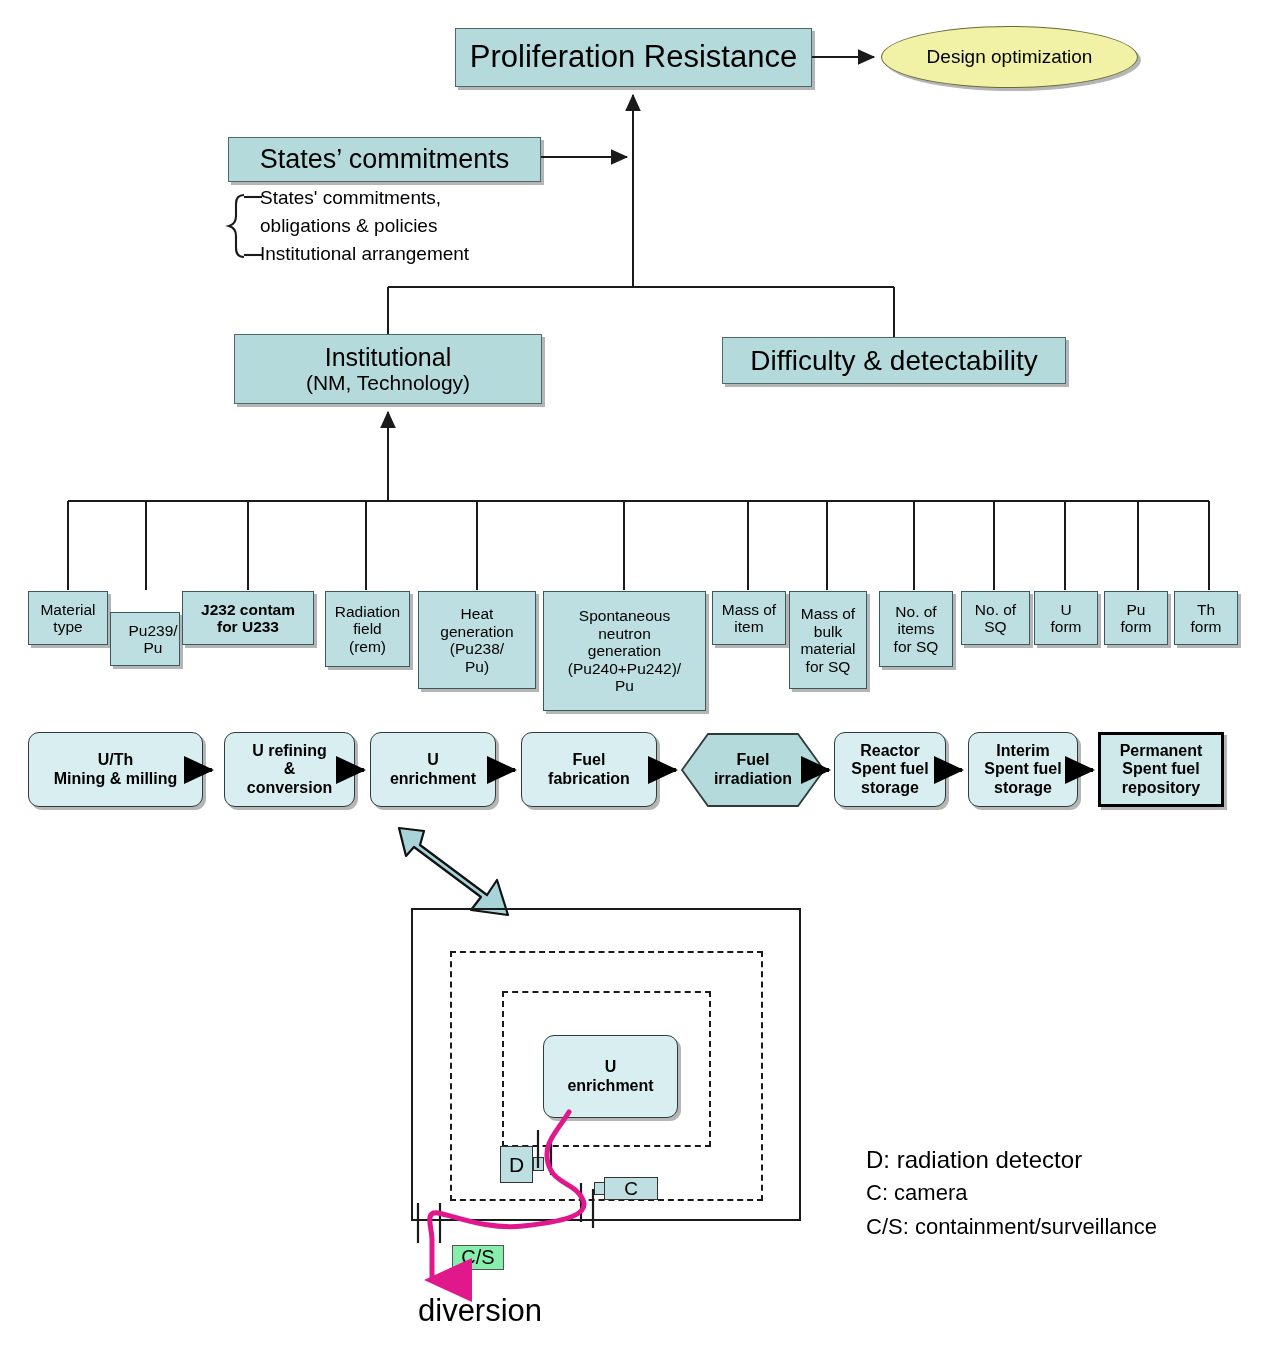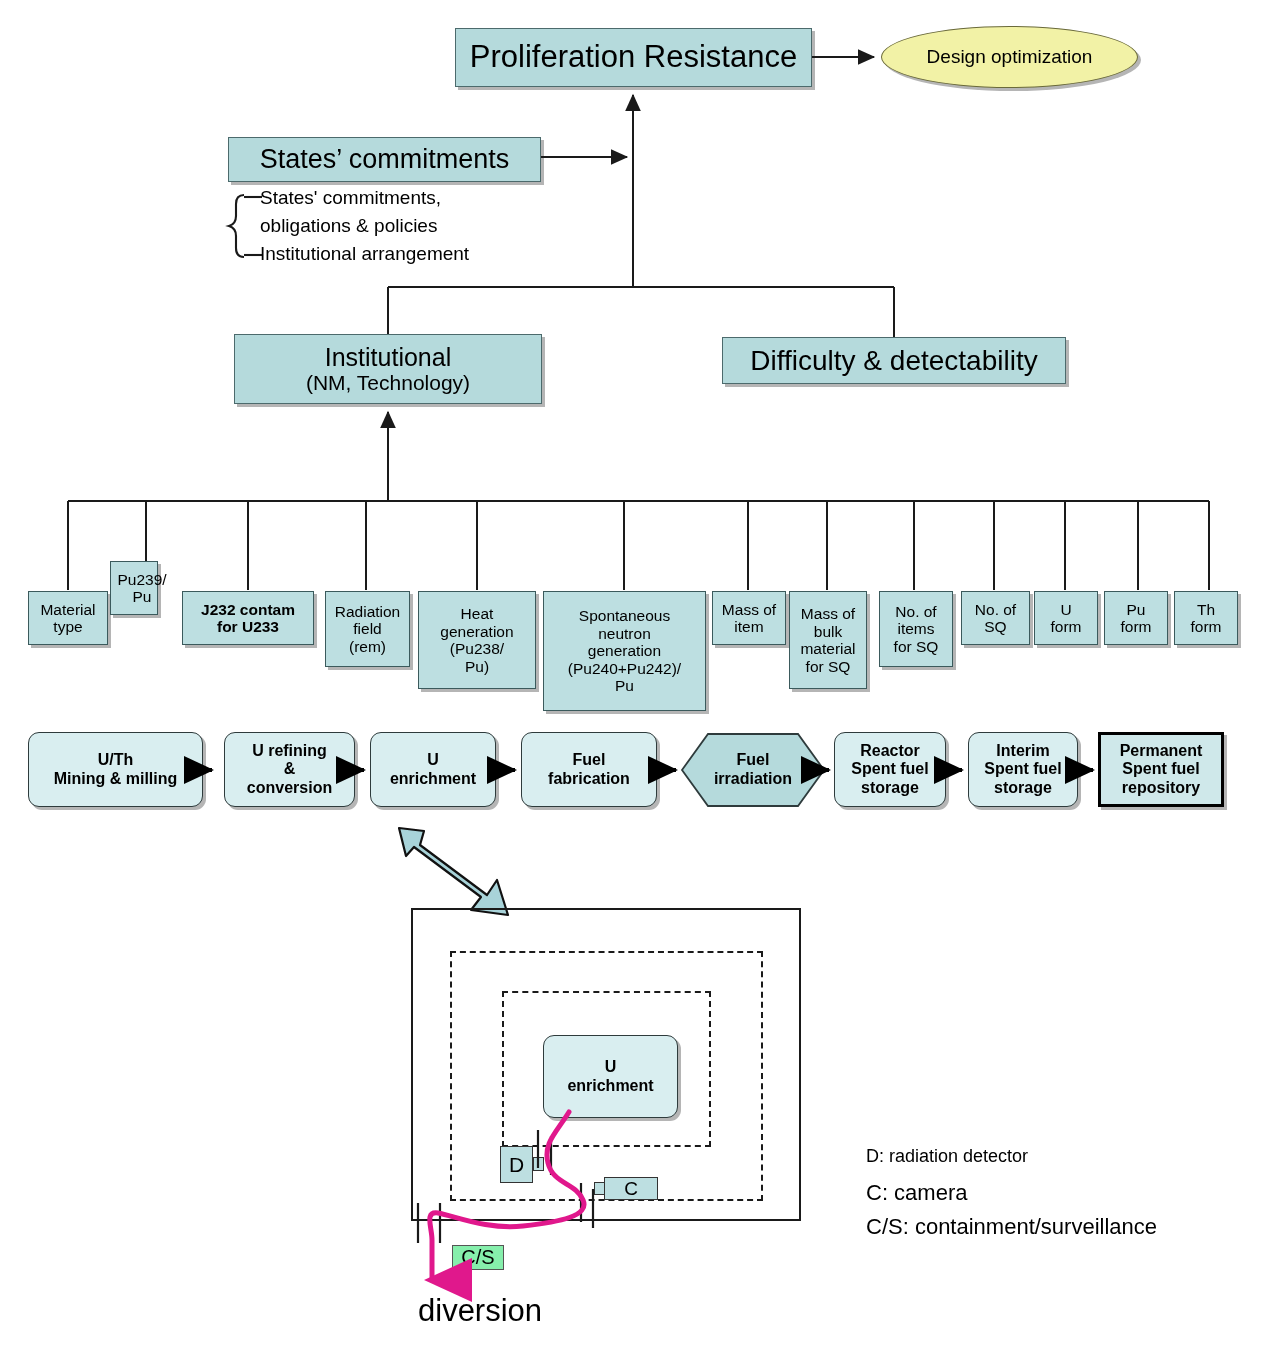--- a/index.html
+++ b/index.html
@@ -101,21 +101,21 @@
   <line x1="994" y1="501" x2="994" y2="590" stroke="#1a1a1a" stroke-width="2"></line>
   <line x1="1065" y1="501" x2="1065" y2="590" stroke="#1a1a1a" stroke-width="2"></line>
   <line x1="1138" y1="501" x2="1138" y2="590" stroke="#1a1a1a" stroke-width="2"></line>
   <line x1="1209" y1="501" x2="1209" y2="590" stroke="#1a1a1a" stroke-width="2"></line>
 </svg>
 
 <div class="abs attr shadow" style="left:28px;top:591px;width:80px;height:54px;">
   <span><span>Material</span><br><span>type</span></span>
   </div>
 
-<div class="abs attr shadow" style="left:110px;top:561px;width:48px;height:54px;padding-left:18px;">
+<div class="abs attr shadow" style="left:110px;top:612px;width:70px;height:54px;padding-left:18px;">
   <span><span>Pu239/</span><br><span>Pu</span></span>
   </div>
 
 <div class="abs attr shadow" style="left:182px;top:591px;width:132px;height:54px;font-weight:bold;">
   <span><span>J232 contam</span><br><span>for U233</span></span>
   </div>
 
 <div class="abs attr shadow" style="left:325px;top:591px;width:85px;height:76px;">
   <span><span>Radiation</span><br><span>field</span><br><span>(rem)</span></span>
   </div>
@@ -253,15 +253,15 @@
     </marker>
   </defs>
   <path d="M569,1112 C556,1133 543,1143 548,1163 C553,1184 576,1183 583,1200
            C590,1216 560,1222 523,1226 C487,1230 455,1216 438,1213
            C424,1211 432,1227 432,1240 L432,1280" fill="none" stroke="#e0188c" stroke-width="5" stroke-linecap="round" marker-end="url(#ahm)"></path>
 </svg>
 
 <div class="abs" style="left:418px;top:1293px;font-size:31px;">
   <span>diversion</span></div>
 
-<div class="abs plain" style="left:866px;top:1146px;font-size:18px;">D: radiation detector</div>
+<div class="abs plain" style="left:866px;top:1146px;font-size:24px;">D: radiation detector</div>
 <div class="abs plain" style="left:866px;top:1180px;font-size:22px;">C: camera</div>
 <div class="abs plain" style="left:866px;top:1214px;font-size:22px;">C/S: containment/surveillance</div>
 
 </body></html>

